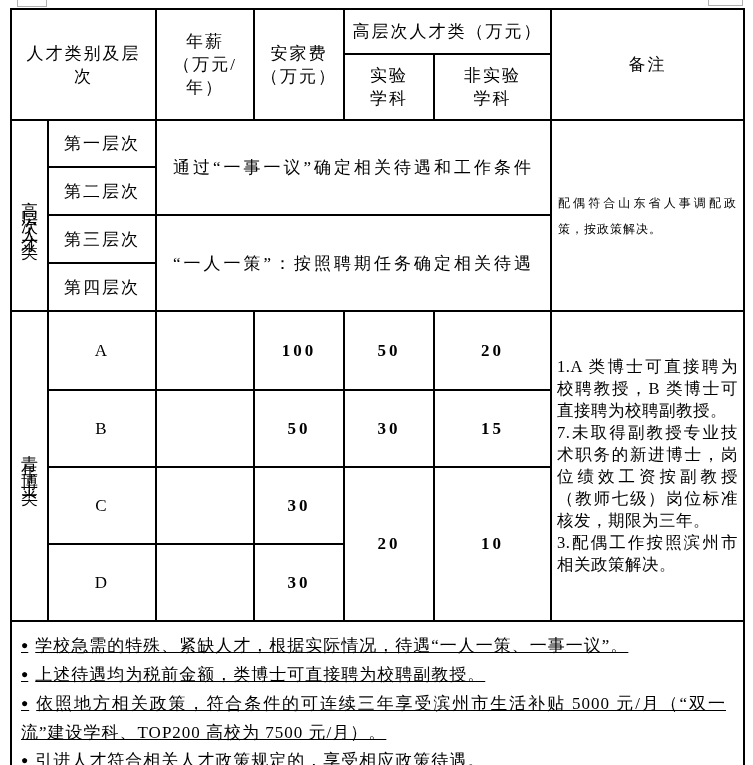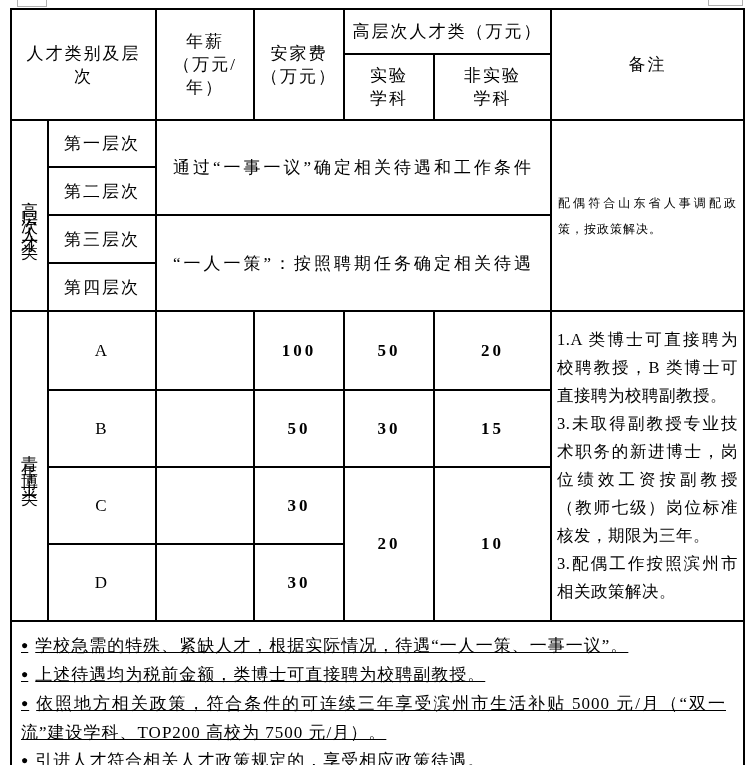--- a/index.html
+++ b/index.html
@@ -23,21 +23,21 @@
   .num{letter-spacing:3px;font-size:17px;font-weight:bold;}
   .vert{
     writing-mode:vertical-lr;text-orientation:upright;
     letter-spacing:0.5em;font-size:17px;display:inline-block;
   }
   td.remark1{
     text-align:justify;font-size:12px;line-height:26px;
     padding:0 6px;letter-spacing:1px;
   }
   td.remark2{
-    text-align:justify;font-size:16.5px;line-height:28px;
+    text-align:justify;font-size:16.5px;line-height:22px;
     padding:1px 5px;letter-spacing:0.5px;vertical-align:middle;border-radius:11px;
   }
   .remark-item{text-align:justify;}
   td.notes{
     text-align:left;vertical-align:top;
     padding:10px 17px 0 9px;font-size:17px;line-height:28px;letter-spacing:1px;text-decoration:underline;
   }
   .note-line{text-align:justify;}
   .bullet{font-size:12px;margin-right:7px;letter-spacing:0;position:relative;top:-2px;}
   .artifact{position:absolute;border:1px solid #b0b0b0;background:#fff;}
@@ -103,21 +103,21 @@
     <td rowspan="4">
       <span class="vert">青年博士类</span>
     </td>
     <td class="lvl">A</td>
     <td></td>
     <td class="num">100</td>
     <td class="num">50</td>
     <td class="num">20</td>
     <td rowspan="4" class="remark2">
       <div class="remark-item">1.A 类博士可直接聘为校聘教授，B 类博士可直接聘为校聘副教授。</div>
-      <div class="remark-item">3.未取得副教授专业技术职务的新进博士，岗位绩效工资按副教授（教师七级）岗位标准核发，期限为三年。</div>
+      <div class="remark-item">7.未取得副教授专业技术职务的新进博士，岗位绩效工资按副教授（教师七级）岗位标准核发，期限为三年。</div>
       <div class="remark-item">3.配偶工作按照滨州市相关政策解决。</div>
     </td>
   </tr>
   <tr style="height:77px">
     <td class="lvl">B</td>
     <td></td>
     <td class="num">50</td>
     <td class="num">30</td>
     <td class="num">15</td>
   </tr>

